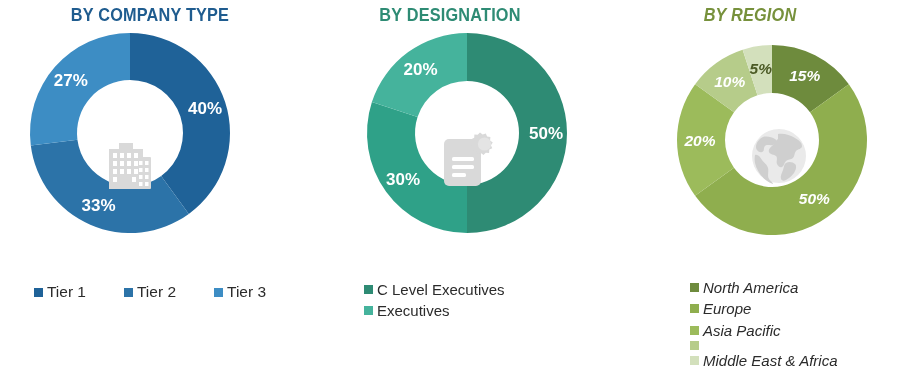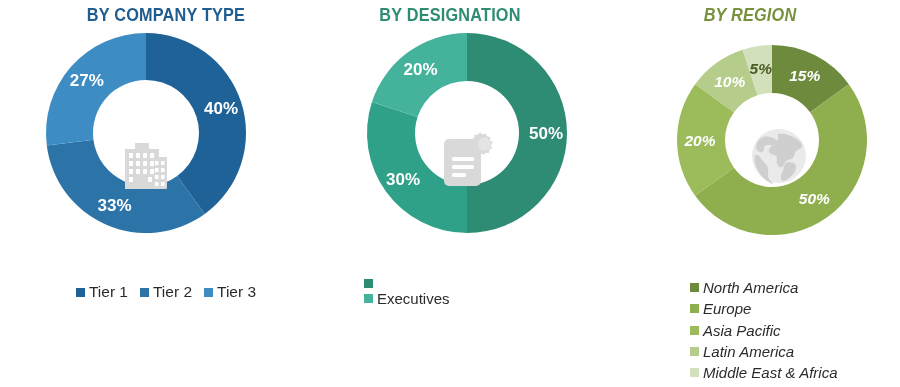--- a/index.html
+++ b/index.html
@@ -17,21 +17,21 @@
   .board {
     position: relative;
     width: 900px;
     height: 387px;
   }
   .panel {
     position: absolute;
     top: 0;
     height: 387px;
   }
-  #panel-company { left: 16px;   width: 300px; }
+  #panel-company { left: 0px;   width: 300px; }
   #panel-designation { left: 300px; width: 300px; }
   #panel-region { left: 600px; width: 300px; font-style: italic; }
 
   .panel-title {
     position: absolute;
     top: 5px;
     left: 0;
     width: 100%;
     text-align: center;
     font-family: "Liberation Sans", sans-serif;
@@ -73,21 +73,21 @@
 
   .legend {
     position: absolute;
     left: 0;
     width: 100%;
   }
   #legend-company {
     top: 281px;
     display: flex;
     justify-content: center;
-    gap: 12px;
+    gap: 38px;
   }
   #legend-designation { top: 279px; padding-left: 64px; }
   #legend-region      { top: 277px; padding-left: 90px; }
 
   .legend-item {
     display: flex;
     align-items: center;
     font-family: "Liberation Sans", sans-serif;
     font-size: 15px;
     color: #2b2b2b;
@@ -193,20 +193,21 @@
           <rect x="10" y="43" width="14" height="4" rx="1.6"></rect>
         </g>
         <path fill="#d9d9d9" d="M38 2.4 l2.6 2.0 3.2 -1.0 1.3 3.1 3.3 0.6 -0.3 3.3 2.7 2.0 -1.9 2.8 1.4 3.0 -3.0 1.4 -0.2 3.3 -3.3 -0.2 -2.3 2.4 -2.6 -2.1 -3.2 1.0 -1.3 -3.1 -3.3 -0.6 0.3 -3.3 -2.7 -2.0 1.9 -2.8 -1.4 -3.0 3.0 -1.4 0.2 -3.3 3.3 0.2 Z"></path>
         <circle cx="42.5" cy="14" r="6.6" fill="#e4e4e4"></circle>
       </svg>
     </div>
 
     <div class="legend" id="legend-designation">
         <div class="legend-item">
           <span class="swatch" style="background: rgb(46, 139, 116);"></span>
+          <span>C Level Executives</span>
         </div>
         <div class="legend-item">
           <span class="swatch" style="background: rgb(69, 179, 156);"></span>
           <span>Executives</span>
         </div>
       </div>
   </div>
 
   <div class="panel" id="panel-region">
     <div class="panel-title" id="title-region">BY REGION</div>
@@ -246,21 +247,20 @@
         <div class="legend-item">
           <span class="swatch" style="background: rgb(143, 174, 78);"></span>
           <span>Europe</span>
         </div>
         <div class="legend-item">
           <span class="swatch" style="background: rgb(156, 187, 91);"></span>
           <span>Asia Pacific</span>
         </div>
         <div class="legend-item">
           <span class="swatch" style="background: rgb(182, 204, 138);"></span>
-          <span>Latin America</span>
         </div>
         <div class="legend-item">
           <span class="swatch" style="background: rgb(211, 224, 188);"></span>
           <span>Middle East &amp; Africa</span>
         </div>
       </div>
   </div>
 
 </div>
 

